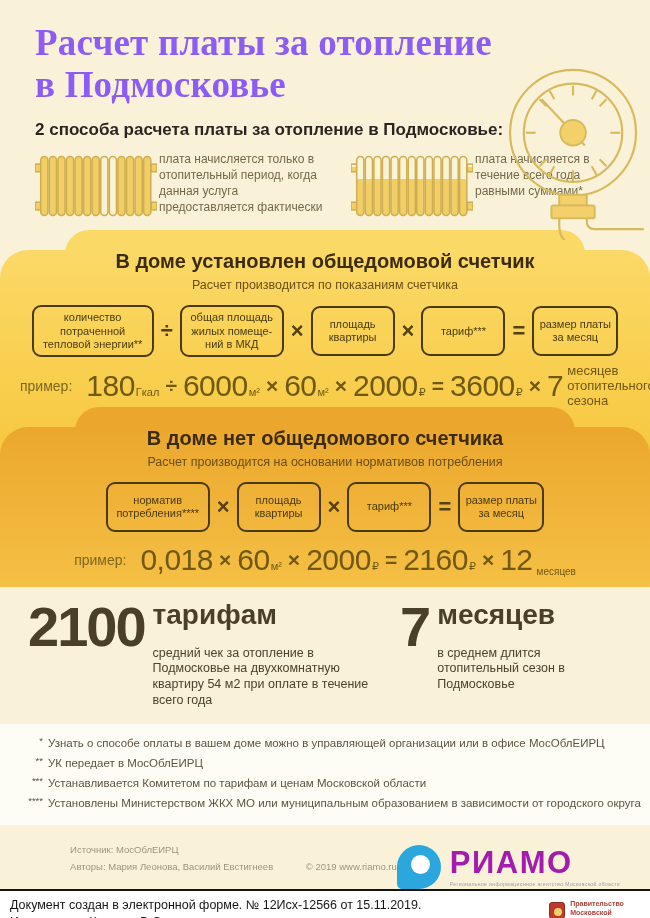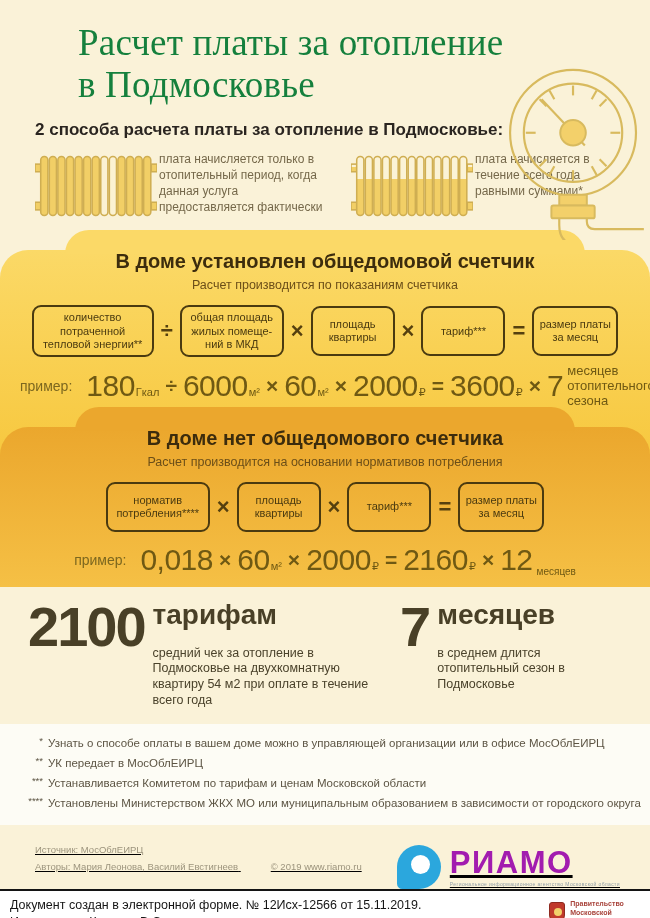--- a/index.html
+++ b/index.html
@@ -2,21 +2,21 @@
 <html lang="ru"><head>
 <meta charset="utf-8">
 <style>
   * { margin:0; padding:0; box-sizing:border-box; }
   html,body { width:650px; }
   body { font-family:"Liberation Sans","DejaVu Sans",sans-serif; }
   .page { width:650px; height:918px; background:#faf2d8; display:flex; flex-direction:column; overflow:hidden; position:relative; }
 
   
   .hdr { position:relative; padding:22px 35px 0 35px; }
-  .title { font-family:"Liberation Serif","DejaVu Serif",serif; font-size:37px; line-height:1.14; color:#15803d; font-weight:400; letter-spacing:0.2px;margin-left:43px; }
+  .title { font-family:"Liberation Serif","DejaVu Serif",serif; font-size:37px; line-height:1.14; color:#8b5cf6; font-weight:700; letter-spacing:0.2px; }
   .subtitle { margin-top:14px; font-size:17px; font-weight:700; color:#2a2520; max-width:480px; }
   .gauge { position:absolute; top:58px; right:6px; width:138px; height:182px; z-index:2; }
 
   
   .methods { display:flex; padding:10px 30px 0 35px; gap:16px; position:relative; z-index:1; }
   .method { display:flex; gap:2px; align-items:flex-start; }
   .method.m1 { width:300px; }
   .method.m2 { width:250px; }
   .rad { flex:0 0 auto; margin-top:4px; }
   .method-note { font-size:12px; line-height:1.32; color:#75684a; padding-top:2px; }
@@ -56,21 +56,21 @@
   .stat-unit { font-size:28px; font-weight:700; color:#494027; line-height:1; }
   .stat-desc { font-size:12.5px; color:#4a422b; line-height:1.25; margin-top:17px; max-width:360px; }
 
   
   .footband { margin-top:16px; background:#fdfcf5; padding:10px 0 12px 0; }
   .fn-row { display:flex; align-items:baseline; line-height:1.72; }
   .fn-mark { width:48px; text-align:right; padding-right:5px; font-size:9.5px; color:#5c5443; position:relative; top:-3px; }
   .fn-text { font-size:11.5px; color:#5c5443; }
 
   
-  .credits { display:flex; justify-content:space-between; align-items:flex-start; padding:16px 30px 0 35px;text-decoration:underline; }
+  .credits { display:flex; justify-content:flex-end; align-items:flex-start; padding:16px 30px 0 35px; }
   .cred-left { font-size:9.5px; color:#9c947d; line-height:1.8; }
   .cred-copy { margin-left:30px; }
   .riamo { display:flex; align-items:center; gap:9px; margin-top:4px; }
   .riamo-icon { position:relative; width:44px; height:44px; background:#2ba7dd; border-radius:50% 50% 50% 12%; }
   .riamo-icon .hole { position:absolute; top:10px; left:14px; width:19px; height:19px; background:#fff; border-radius:50%; }
   .riamo-word { font-size:31px; font-weight:700; color:#a21caf; letter-spacing:1.5px; line-height:1; }
   .riamo-tag { font-size:5px; color:#93a0a8; letter-spacing:0.4px; margin-top:3px; }
 
   .spacer { flex:1; }
 

